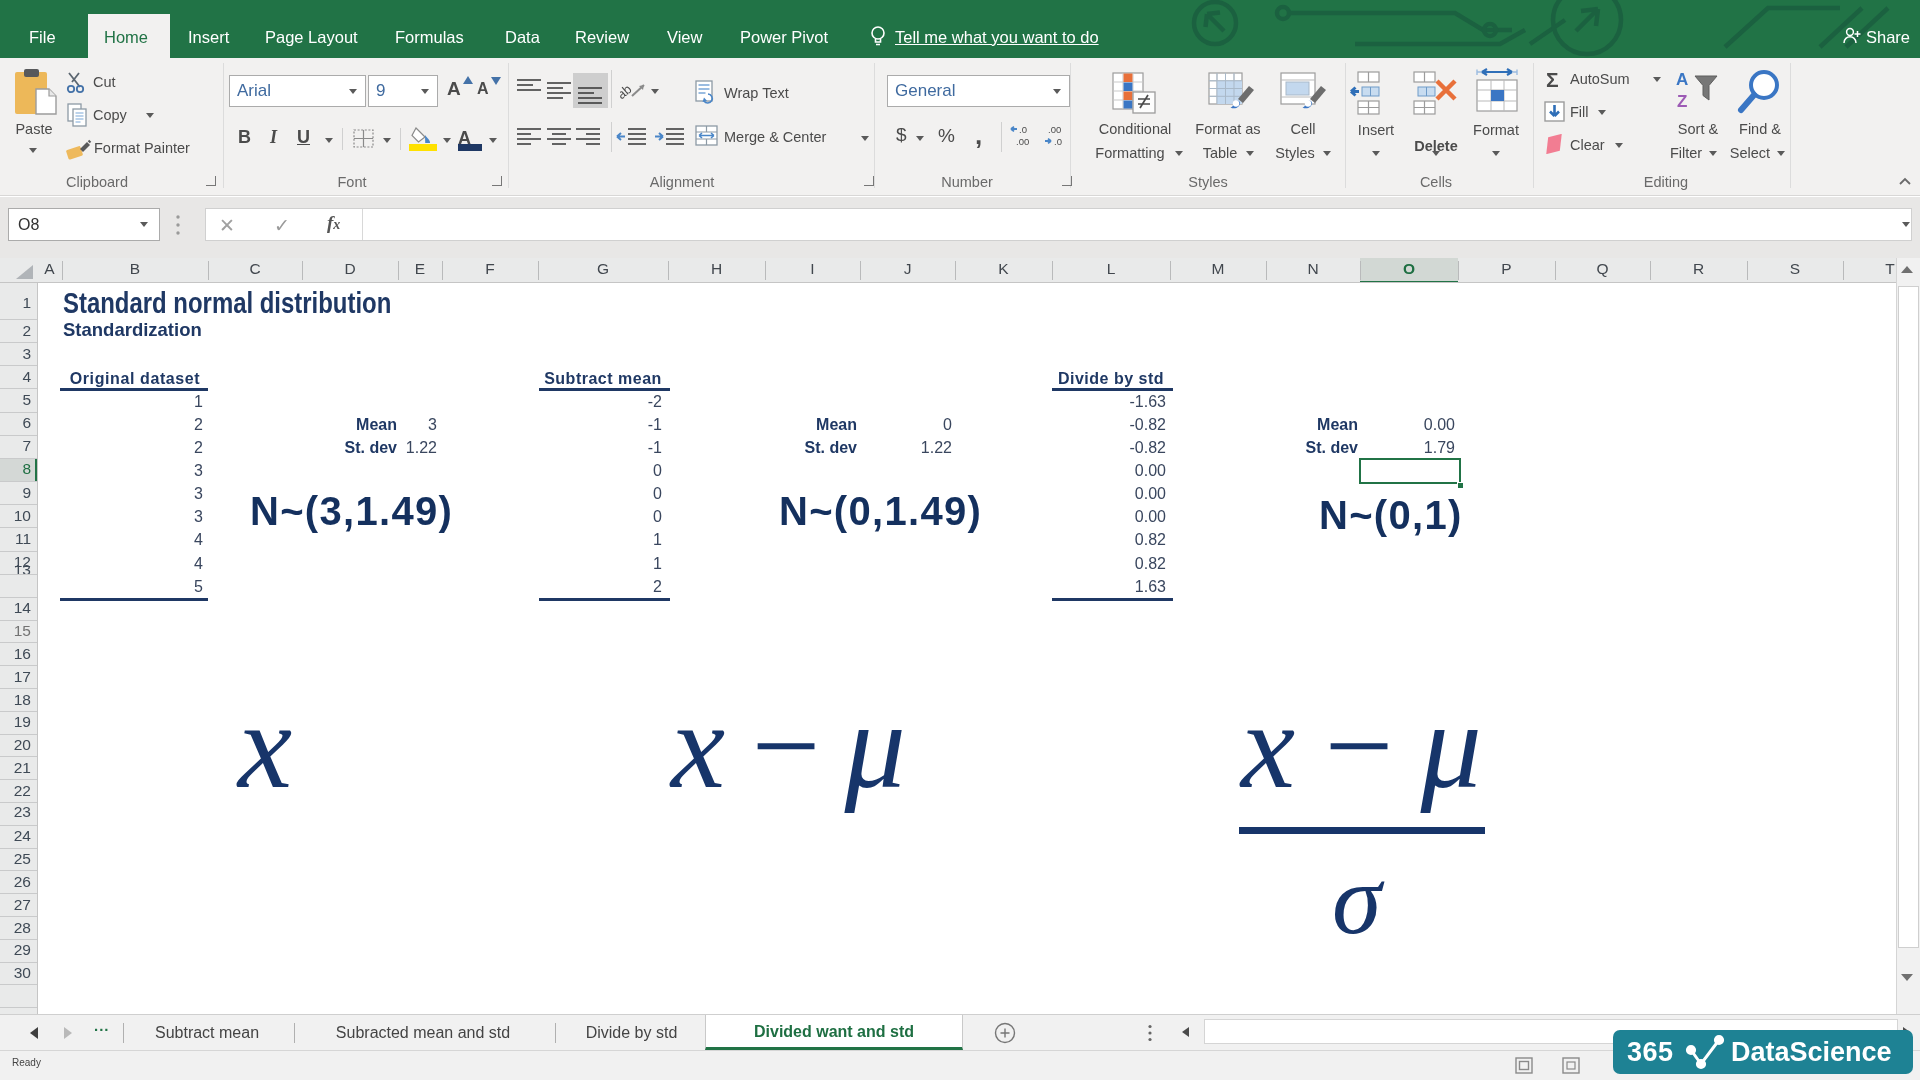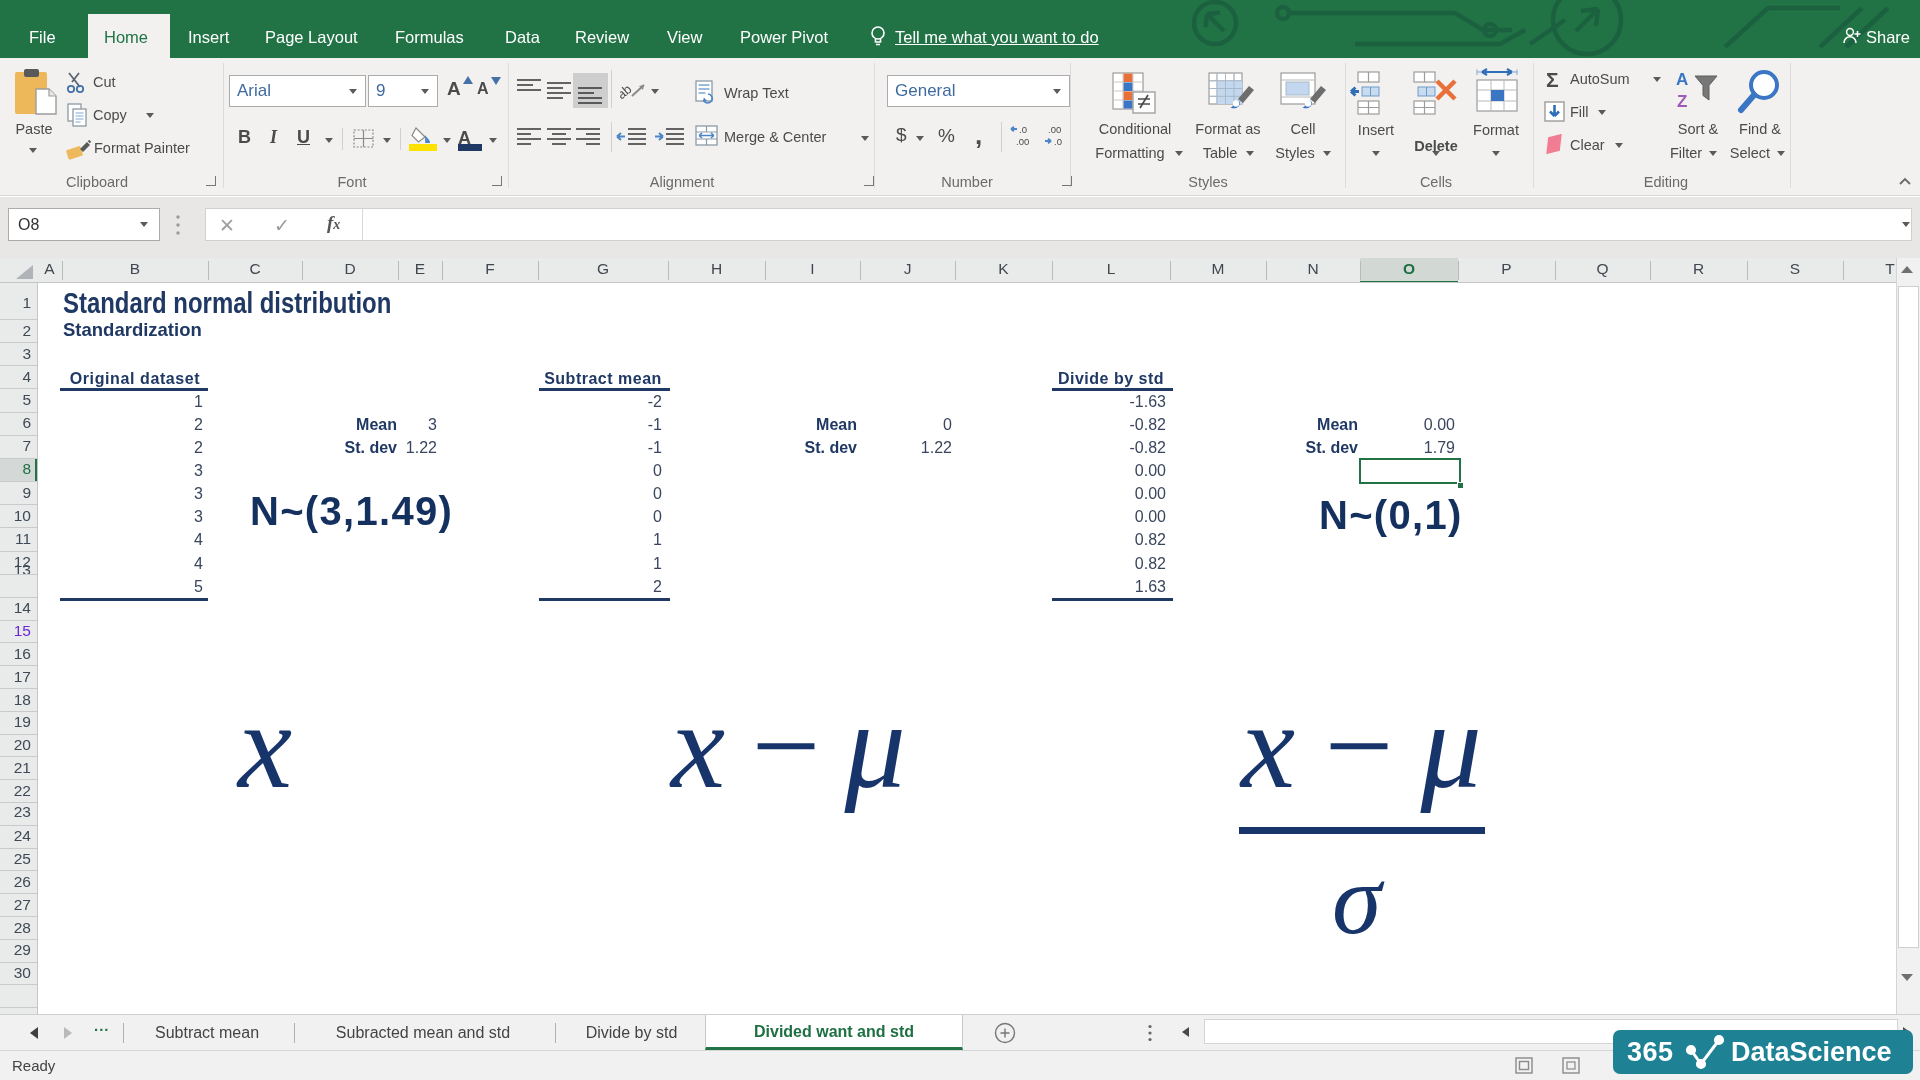--- a/index.html
+++ b/index.html
@@ -433,21 +433,21 @@
     <div class="abs" style="left:0;top:131.1px;width:31px;text-align:right;color:#3f4a56;">6</div>
     <div class="abs" style="left:0;top:154.2px;width:31px;text-align:right;color:#3f4a56;">7</div>
     <div class="abs" style="left:0;top:174.9px;width:38px;height:23.1px;background:#d4d8d6;border-right:3px solid #217346;"></div>
     <div class="abs" style="left:0;top:177.4px;width:31px;text-align:right;color:#1e6f42;">8</div>
     <div class="abs" style="left:0;top:200.5px;width:31px;text-align:right;color:#3f4a56;">9</div>
     <div class="abs" style="left:0;top:223.7px;width:31px;text-align:right;color:#3f4a56;">10</div>
     <div class="abs" style="left:0;top:246.8px;width:31px;text-align:right;color:#3f4a56;">11</div>
     <div class="abs" style="left:0;top:270.0px;width:31px;text-align:right;color:#3f4a56;">12</div>
     <div class="abs" style="left:0;top:278px;width:31px;text-align:right;color:#3f4a56;">13</div>
     <div class="abs" style="left:0;top:316.3px;width:31px;text-align:right;color:#3f4a56;">14</div>
-    <div class="abs" style="left:0;top:339.1px;width:31px;text-align:right;color:#6d28d9;">15</div>
+    <div class="abs" style="left:0;top:339.1px;width:31px;text-align:right;color:#737373;">15</div>
     <div class="abs" style="left:0;top:361.9px;width:31px;text-align:right;color:#3f4a56;">16</div>
     <div class="abs" style="left:0;top:384.7px;width:31px;text-align:right;color:#3f4a56;">17</div>
     <div class="abs" style="left:0;top:407.5px;width:31px;text-align:right;color:#3f4a56;">18</div>
     <div class="abs" style="left:0;top:430.3px;width:31px;text-align:right;color:#3f4a56;">19</div>
     <div class="abs" style="left:0;top:453.1px;width:31px;text-align:right;color:#3f4a56;">20</div>
     <div class="abs" style="left:0;top:475.9px;width:31px;text-align:right;color:#3f4a56;">21</div>
     <div class="abs" style="left:0;top:498.7px;width:31px;text-align:right;color:#3f4a56;">22</div>
     <div class="abs" style="left:0;top:520px;width:31px;text-align:right;color:#3f4a56;">23</div>
     <div class="abs" style="left:0;top:544.3px;width:31px;text-align:right;color:#3f4a56;">24</div>
     <div class="abs" style="left:0;top:567.1px;width:31px;text-align:right;color:#3f4a56;">25</div>
@@ -547,20 +547,21 @@
     <div class="val" style="left:852px;top:180.8px;width:100px;">1.22</div>
     <div class="lblb" style="left:1238px;top:157.7px;width:120px;">Mean</div>
     <div class="lblb" style="left:1238px;top:180.8px;width:120px;">St. dev</div>
     <div class="val" style="left:1355px;top:157.7px;width:100px;">0.00</div>
     <div class="val" style="left:1355px;top:180.8px;width:100px;">1.79</div>
 
     <div class="abs" style="left:1359px;top:200px;width:102px;height:26px;border:2.2px solid #217346;"></div>
     <div class="abs" style="left:1456.5px;top:223.5px;width:7px;height:7px;background:#217346;border:1.2px solid #fff;"></div>
 
     <div class="bigN" style="left:250px;top:231px;width:200px;text-align:center;">N~(3,1.49)</div>
+    <div class="bigN" style="left:779px;top:231px;width:200px;text-align:center;">N~(0,1.49)</div>
     <div class="bigN" style="left:1319px;top:235px;width:140px;text-align:center;">N~(0,1)</div>
   </div>
 
   <div class="abs" id="math" style="left:0;top:0;width:1920px;height:1080px;font-family:'Liberation Serif',serif;font-style:italic;color:#17356a;pointer-events:none;">
     <div class="abs" id="fx1" style="left:238px;top:676px;font-size:122px;">x</div>
     <div class="abs" id="fx2" style="left:671px;top:676px;font-size:122px;word-spacing:-12px;">x − μ</div>
     <div class="abs" id="fx3" style="left:1241px;top:676px;font-size:122px;word-spacing:-9px;">x − μ</div>
     <div class="abs" style="left:1239px;top:827px;width:246px;height:7px;background:#17356a;"></div>
     <div class="abs" id="fx4" style="left:1332px;top:841.5px;font-size:100px;">σ</div>
   </div>
@@ -591,21 +592,21 @@
       <circle cx="2" cy="2.5" r="1.6" fill="#666"></circle>
         <circle cx="2" cy="9" r="1.6" fill="#666"></circle>
         <circle cx="2" cy="15.5" r="1.6" fill="#666"></circle>
     </svg>
     <div class="abs" style="left:1182px;top:12px;width:0;height:0;border-top:5.5px solid transparent;border-bottom:5.5px solid transparent;border-right:7px solid #4b4b4b;"></div>
     <div class="abs" style="left:1204px;top:4px;width:694px;height:25px;background:#fff;border:1px solid #d5d5d5;"></div>
     <div class="abs" style="left:1903px;top:12px;width:0;height:0;border-top:5.5px solid transparent;border-bottom:5.5px solid transparent;border-left:7px solid #4b4b4b;"></div>
   </div>
 
   <div class="abs" id="statusbar" style="left:0;top:1050px;width:1920px;height:30px;background:#f1f1f1;border-top:1px solid #d6d6d6;">
-    <span class="abs" style="left:12px;top:6px;font-size:15px;color:#444;text-align:right;">Ready</span>
+    <span class="abs" style="left:12px;top:6px;font-size:10px;color:#444;text-align:right;">Ready</span>
     <svg class="abs" style="left:1513px;top:5px;width:22px;height:20px;" viewBox="0 0 22 20">
       <rect x="3" y="2" width="16" height="15" fill="none" stroke="#8a8a8a" stroke-width="1.4"></rect>
       <rect x="6.5" y="5.5" width="9" height="8" fill="none" stroke="#8a8a8a" stroke-width="1.4"></rect>
     </svg>
     <svg class="abs" style="left:1560px;top:5px;width:22px;height:20px;" viewBox="0 0 22 20">
       <rect x="3" y="2" width="16" height="15" fill="none" stroke="#8a8a8a" stroke-width="1.4"></rect>
       <rect x="7" y="6" width="8" height="7" fill="none" stroke="#8a8a8a" stroke-width="1.2"></rect>
     </svg>
   </div>
 

